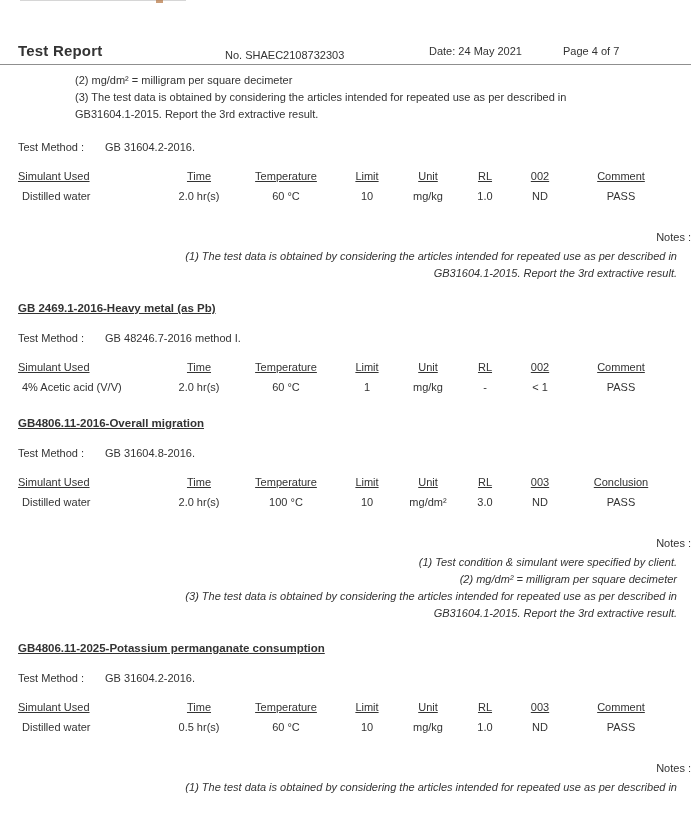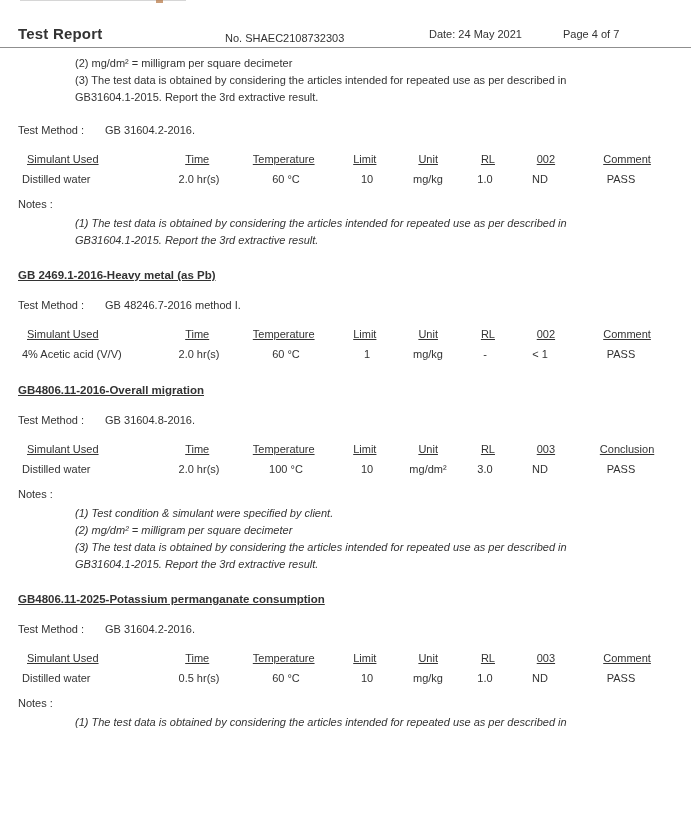--- a/index.html
+++ b/index.html
@@ -9,30 +9,30 @@
     font-size: 11px;
     color: #333333;
     position: relative;
   }
 
   
   .edge-line { position: absolute; top: 0; left: 20px; width: 166px; height: 1px; background: #d6d6d6; }
   .edge-dash { position: absolute; top: 0; left: 156px; width: 7px; height: 3px; background: #b5743f; opacity: .7; }
 
   
-  .header { position: relative; height: 20px; margin-top: 25px; text-decoration: underline; }
+  .header { position: relative; height: 20px; margin-top: 42px; text-decoration: underline; }
   .header .title { position: absolute; left: 18px; top: 0; font-size: 15px; font-weight: bold; letter-spacing: .2px; }
   .header .no   { position: absolute; left: 225px; top: 7px; }
   .header .date { position: absolute; left: 420px; top: 3px; padding-left: 9px; }
   .header .page { position: absolute; left: 563px; top: 3px; }
   .hr { border-top: 1px solid #8f8f8f; margin-top: 2px; }
 
   
   .topnotes { margin: 7px 14px 0 75px; line-height: 17px; }
-  .notes { margin-top: 9px; }
+  .notes { margin-top: 25px; text-align: right; }
   .nlabel { margin-left: 18px; }
   .nlines { margin: 5px 14px 0 75px; line-height: 17px; font-style: italic; }
 
   
   .shead {
     display: inline-block;
     margin: 20px 0 0 18px;
     font-size: 11.5px;
     font-weight: bold;
     text-decoration: underline;
@@ -46,21 +46,21 @@
   .trow { display: flex; height: 20px; align-items: center; }
   .c  { display: inline-block; text-align: center; white-space: nowrap; }
   .c0 { width: 142px; text-align: left; }
   .c1 { width: 78px; }
   .c2 { width: 96px; }
   .c3 { width: 66px; }
   .c4 { width: 56px; }
   .c5 { width: 58px; }
   .c6 { width: 52px; }
   .c7 { width: 110px; text-align: center; }
-  .thead .c { text-decoration: underline; margin-left: 9px; }
+  .thead .c { text-decoration: underline; }
   .trow:not(.thead) .c0 { padding-left: 4px; }
 </style>
 </head>
 <body>
 
 <div class="edge-line"></div>
 <div class="edge-dash"></div>
 
 <div class="header">
   <span class="title">Test Report</span>

